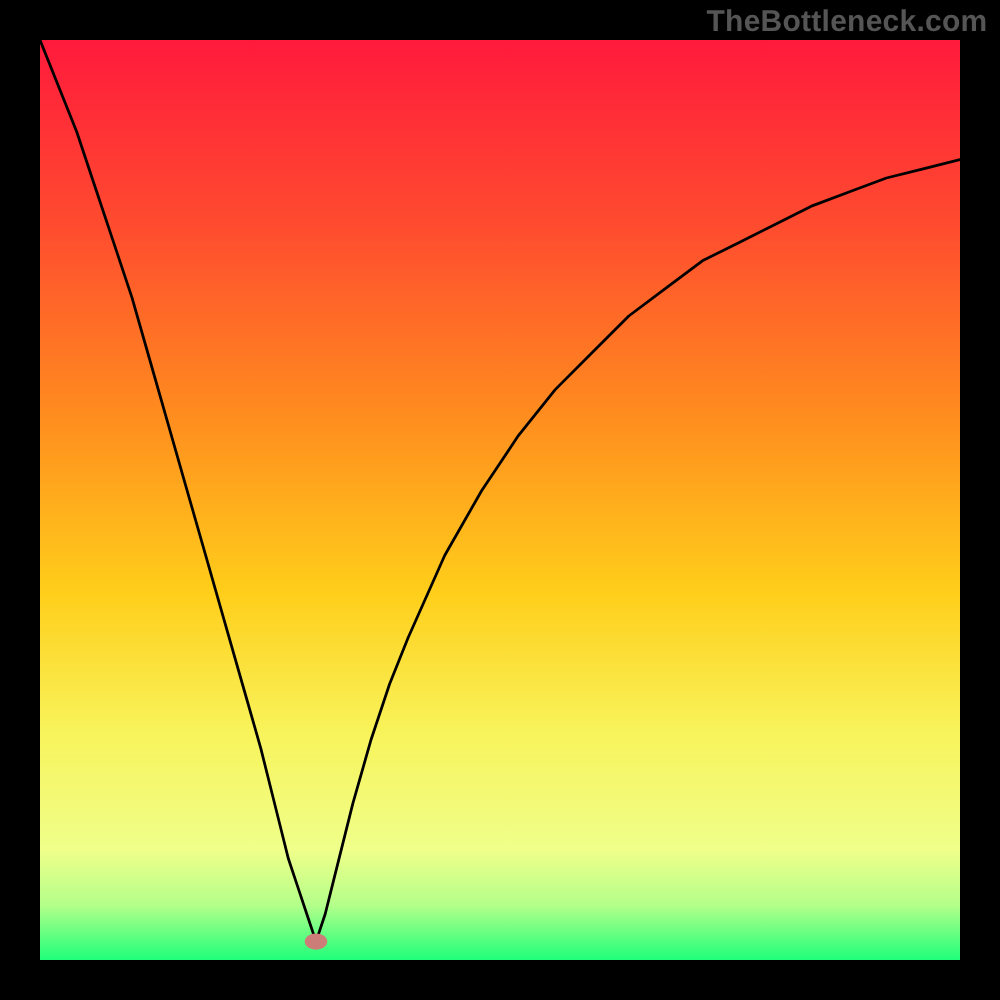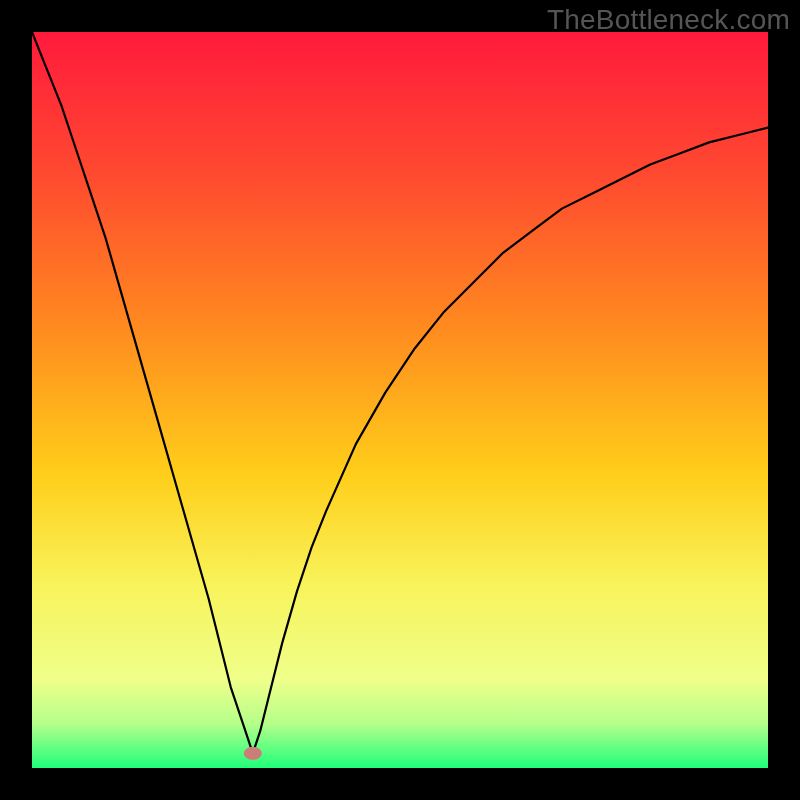--- a/index.html
+++ b/index.html
@@ -22,22 +22,22 @@
     top: 32px;
     width: 736px;
     height: 736px;
     overflow: hidden;
   }
   .watermark {
     position: absolute;
     top: 4px;
     right: 10px;
     color: #555;
-    font-size: 28px;
-    font-weight: 400;
+    font-size: 24px;
+    font-weight: 700;
     letter-spacing: 0.2px;
   }
   svg { display: block; }
 </style>
 </head>
 <body>
 
 <div class="frame">
   <div class="watermark">TheBottleneck.com</div>
   <div class="plot">

